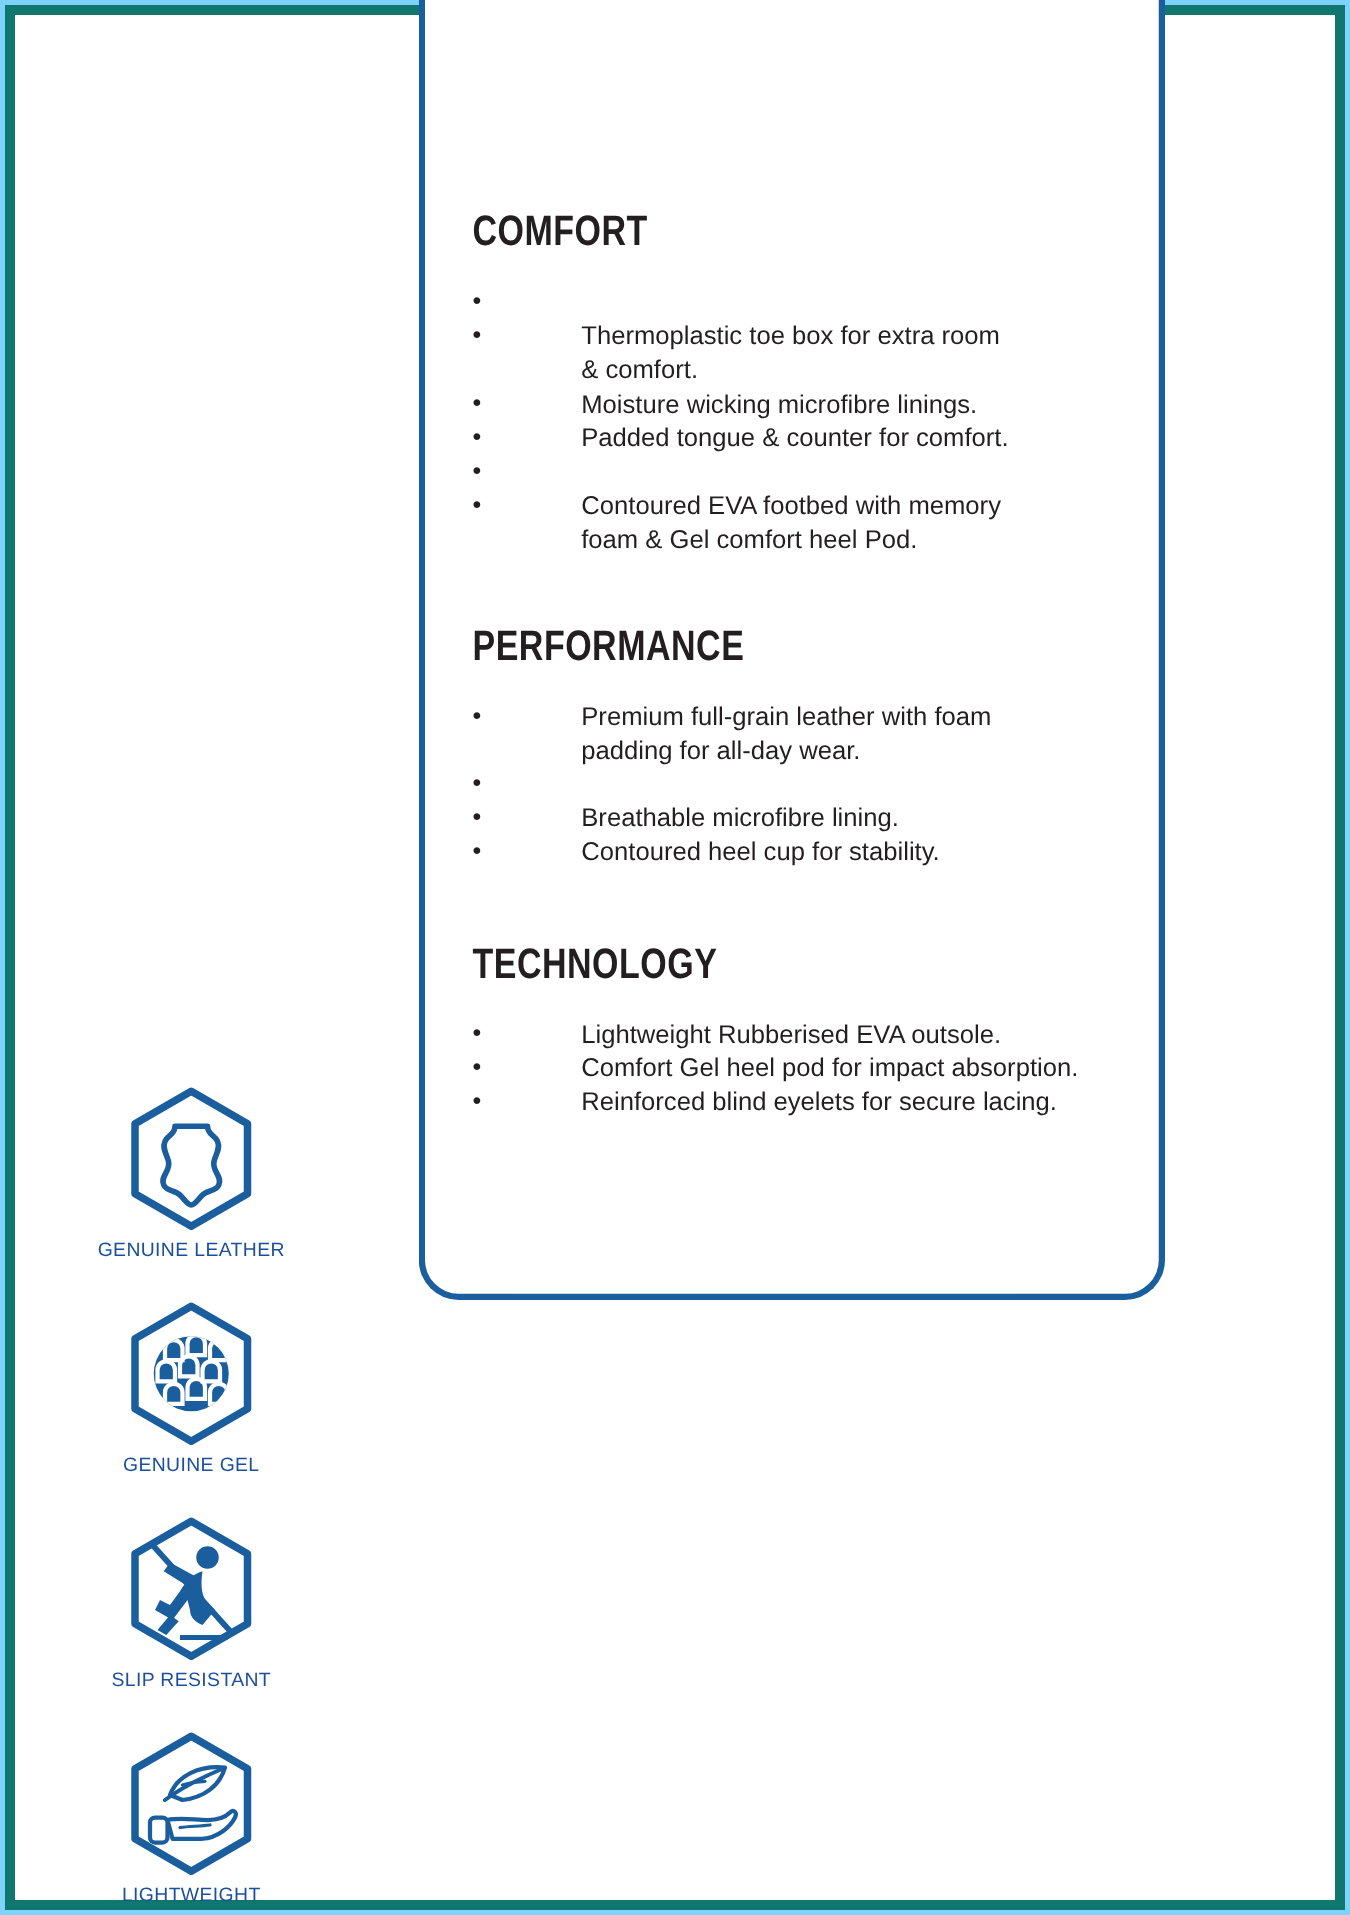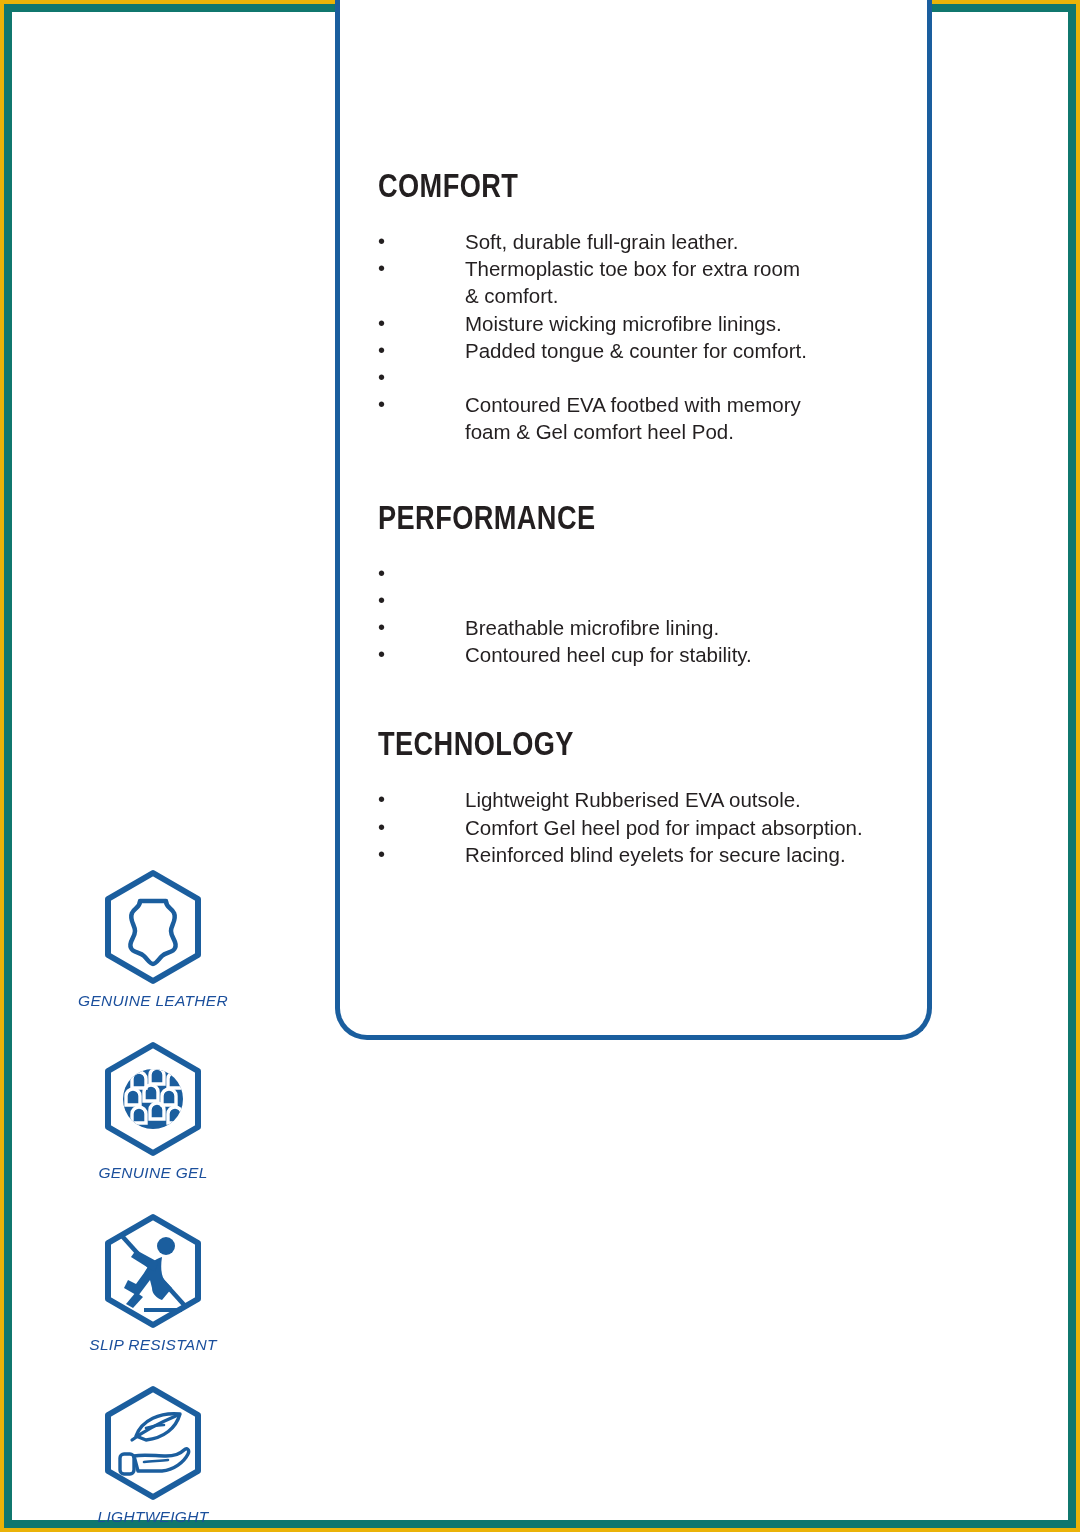--- a/index.html
+++ b/index.html
@@ -9,21 +9,21 @@
     width:1080px; height:1532px;
     background:#ffffff;
     font-family:"Liberation Sans", sans-serif;
     -webkit-font-smoothing:antialiased;
   }
 
   
   .page {
     position:relative;
     width:1080px; height:1532px;
-    background:#eab308;
+    background:#7dd3fc;
     padding:4px;
   }
   .teal-frame {
     position:absolute;
     left:4px; top:4px;
     width:1072px; height:1524px;
     border:8px solid #10776e;
     background:#ffffff;
   }
 
@@ -111,38 +111,36 @@
     height:118px;
     margin:0 auto;
     display:block;
   }
   .badge-label {
     margin-top:6px;
     font-size:15.5px;
     letter-spacing:0.3px;
     color:#1b4f9c;
     white-space:nowrap;
-    font-style:italic;
   }
 </style>
 </head>
 <body>
 
 <div class="page">
   <div class="teal-frame"></div>
 
   <div class="content-panel">
     <div class="panel-inner">
 
       <div class="section">
         <div class="section-title">COMFORT</div>
         <ul class="bullet-list">
           <li class="bullet-row">
             <span class="bullet-mark">•</span>
-            <span class="bullet-text">Soft, durable full-grain leather.</span>
           </li>
           <li class="bullet-row">
             <span class="bullet-mark">•</span>
             <span class="bullet-text">Thermoplastic toe box for extra room
 &amp; comfort.</span>
           </li>
           <li class="bullet-row">
             <span class="bullet-mark">•</span>
             <span class="bullet-text">Moisture wicking microfibre linings.</span>
           </li>
@@ -161,20 +159,22 @@
         </ul>
       </div>
 
       <div class="gap-after-comfort"></div>
 
       <div class="section">
         <div class="section-title">PERFORMANCE</div>
         <ul class="bullet-list">
           <li class="bullet-row">
             <span class="bullet-mark">•</span>
+            <span class="bullet-text">Premium full-grain leather with foam
+padding for all-day wear.</span>
           </li>
           <li class="bullet-row">
             <span class="bullet-mark">•</span>
           </li>
           <li class="bullet-row">
             <span class="bullet-mark">•</span>
             <span class="bullet-text">Breathable microfibre lining.</span>
           </li>
           <li class="bullet-row">
             <span class="bullet-mark">•</span>

